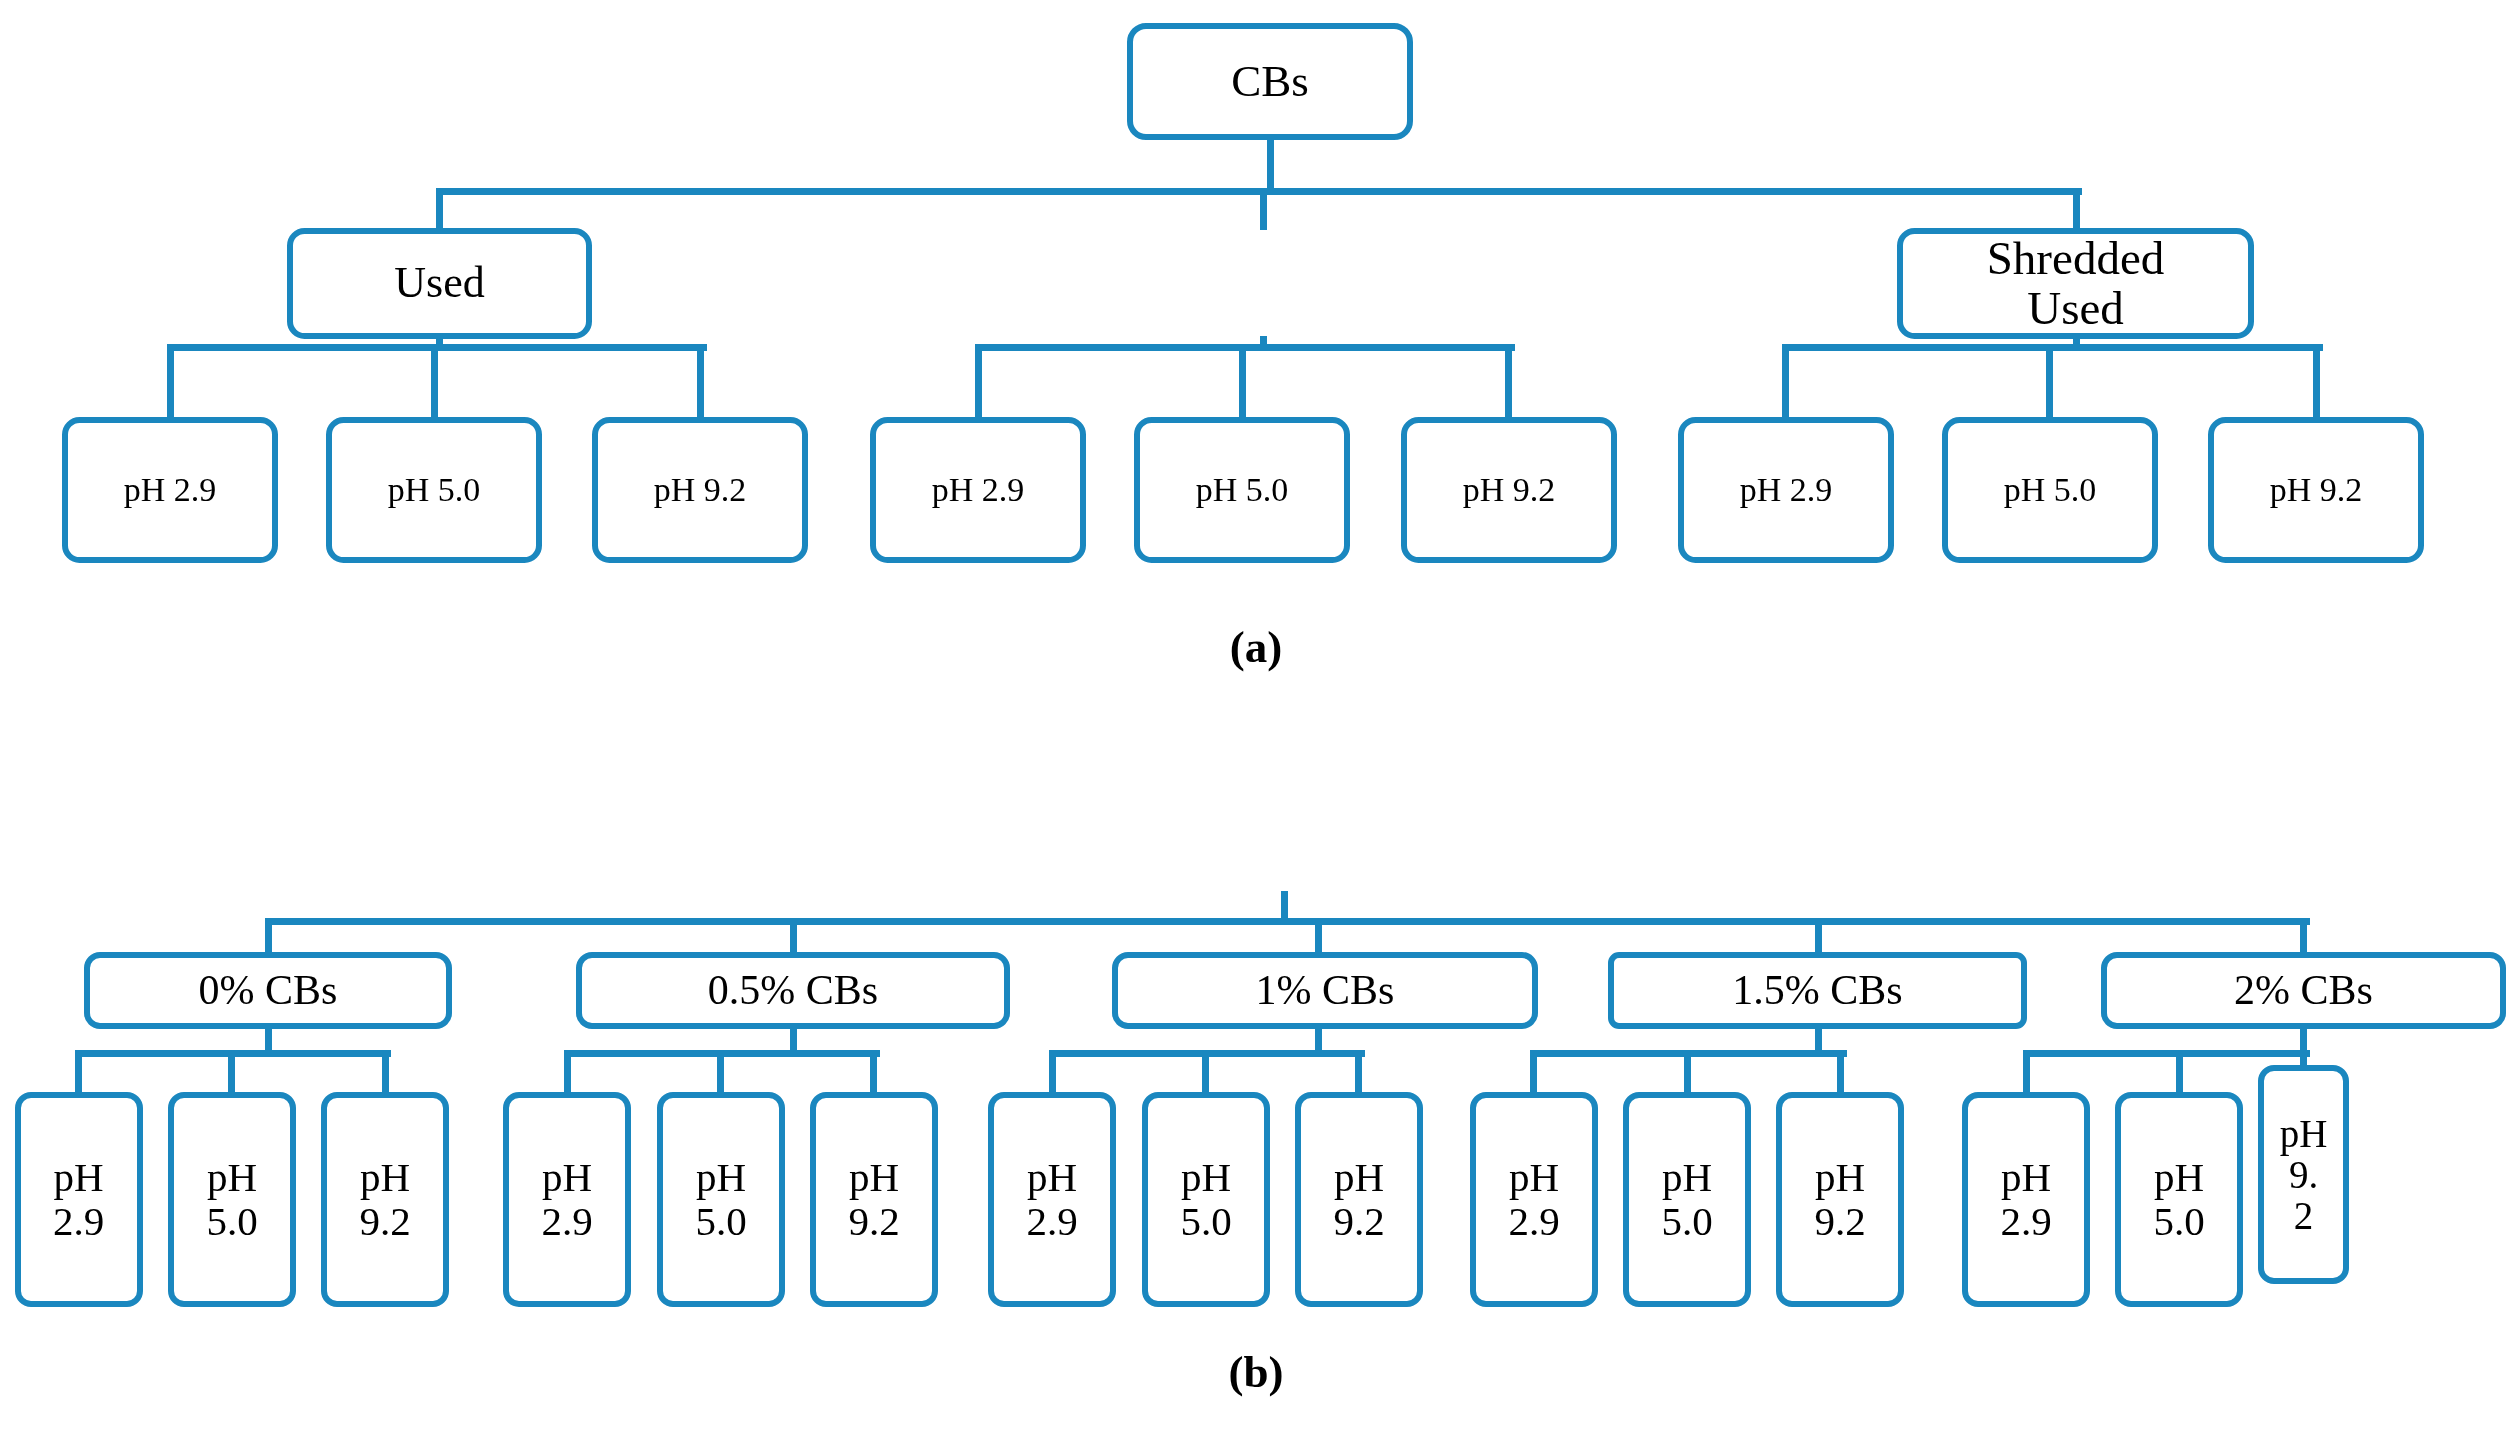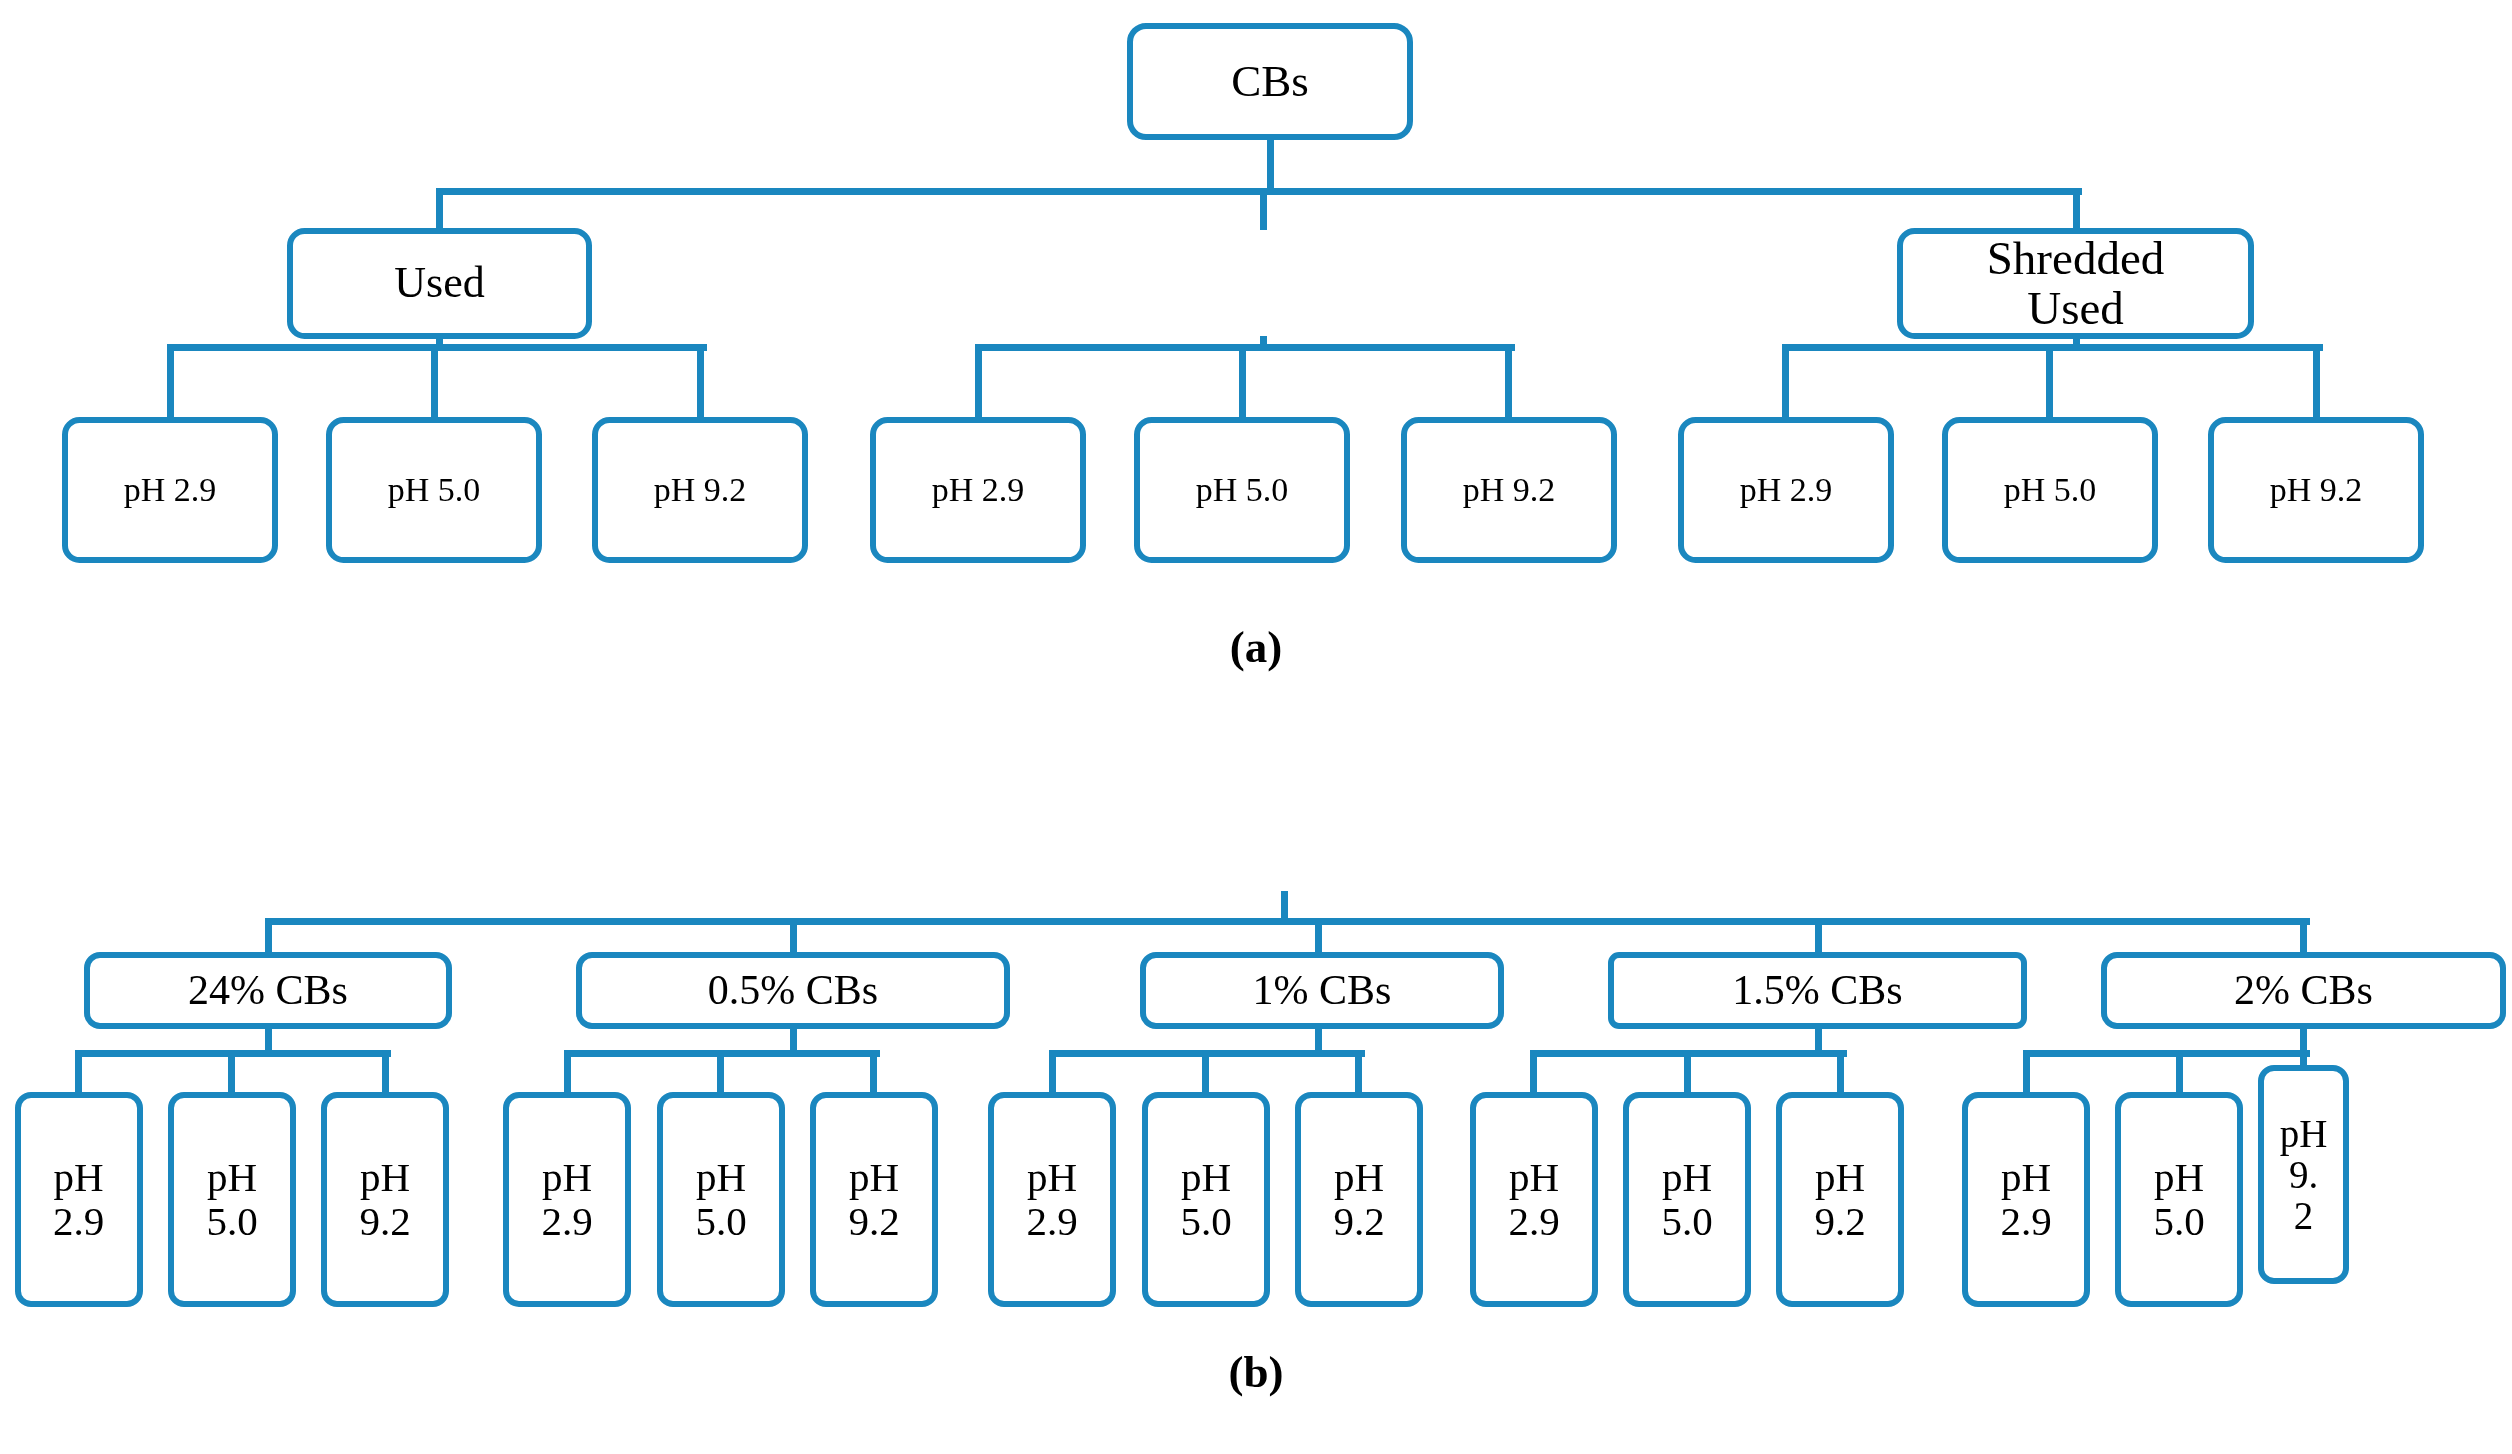--- a/index.html
+++ b/index.html
@@ -126,26 +126,26 @@
     <div class="node n-leaf-a" style="left: 2208px; top: 417px; width: 216px; height: 146px; border-radius: 17.5px;">
       <span class="txt">pH 9.2</span>
     </div>
     <div class="seg" style="left: 2073px; top: 336px; width: 6.6px; height: 15.3px;"></div>
     <div class="seg" style="left: 1786px; top: 344px; width: 537px; height: 6.6px;"></div>
     <div class="seg" style="left: 1782px; top: 344px; width: 6.6px; height: 76px;"></div>
     <div class="seg" style="left: 2046px; top: 344px; width: 6.6px; height: 76px;"></div>
     <div class="seg" style="left: 2313px; top: 344px; width: 6.6px; height: 76px;"></div>
     <div class="caption" style="left: 0px; top: 621px; width: 2512px;">(a)</div>
     <div class="node n-pct" style="left: 84px; top: 952px; width: 368px; height: 77px; border-radius: 16px;">
-      <span class="txt">24% CBs</span>
+      <span class="txt">0% CBs</span>
     </div>
     <div class="node n-pct" style="left: 576px; top: 952px; width: 434px; height: 77px; border-radius: 16px;">
       <span class="txt">0.5% CBs</span>
     </div>
-    <div class="node n-pct" style="left: 1140px; top: 952px; width: 364px; height: 77px; border-radius: 16px;">
+    <div class="node n-pct" style="left: 1112px; top: 952px; width: 426px; height: 77px; border-radius: 16px;">
       <span class="txt">1% CBs</span>
     </div>
     <div class="node n-pct" style="left: 1608px; top: 952px; width: 419px; height: 77px; border-radius: 11px;">
       <span class="txt">1.5% CBs</span>
     </div>
     <div class="node n-pct" style="left: 2101px; top: 952px; width: 405px; height: 77px; border-radius: 16px;">
       <span class="txt">2% CBs</span>
     </div>
     <div class="seg" style="left: 1281px; top: 891px; width: 6.6px; height: 34px;"></div>
     <div class="seg" style="left: 268px; top: 918px; width: 2042px; height: 6.6px;"></div>

